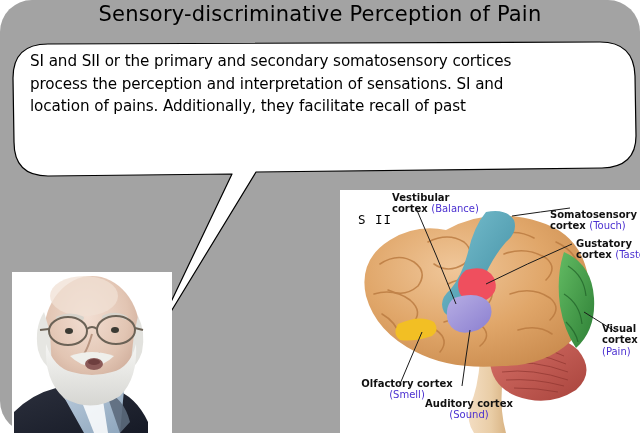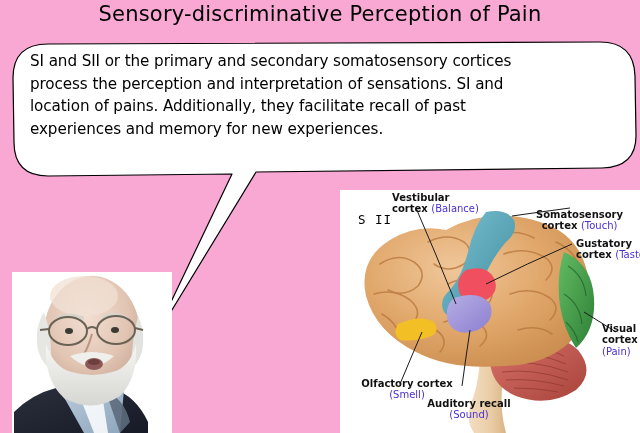--- a/index.html
+++ b/index.html
@@ -3,21 +3,21 @@
 <meta charset="utf-8">
 <style>
   html,body{margin:0;padding:0;}
   body{
     width:640px;height:433px;
     background:#ffffff;
     font-family:"DejaVu Sans", sans-serif;
     overflow:hidden;
     position:relative;
   }
-  #slide{position:absolute;left:0;top:0;width:640px;height:433px;background:#f9a8d4;}
+  #slide{position:absolute;left:0;top:0;width:640px;height:433px;background:#a3a3a3;border-radius:32px;}
 
   
   #title{
     position:absolute;left:0;top:2px;width:640px;
     text-align:center;
     font-family:"DejaVu Sans", sans-serif;
     font-size:21px;
     font-weight:400;
     color:#000;
     letter-spacing:0.2px;
@@ -92,21 +92,20 @@
         Q 14 176 14 142
         L 13 78
         Q 13 44 48 44
         Z" fill="#ffffff" stroke="#000000" stroke-width="1.2" stroke-linejoin="round"></path>
     </svg>
 
     <div id="balloon-text">
       <p>SI and SII or the primary and secondary somatosensory cortices</p>
       <p>process the perception and interpretation of sensations.  SI and</p>
       <p>location of pains.  Additionally, they facilitate recall of past</p>
-      <p>experiences and memory for new experiences.</p>
     </div>
   </div>
 
   <div id="photo">
     <svg width="160" height="161" viewBox="0 0 160 161">
       <defs>
         <radialGradient id="skin" cx="45%" cy="35%" r="70%">
           <stop offset="0%" stop-color="#f2ded2"></stop>
           <stop offset="60%" stop-color="#e2c5b3"></stop>
           <stop offset="100%" stop-color="#c8a492"></stop>
@@ -266,21 +265,21 @@
       </g>
     </svg>
 
     <div class="sroman" style="left:18px;top:22px;">S II</div>
 
     <div class="lbl" style="left:52px;top:2px;">
       <div>Vestibular</div>
       <div><span>cortex</span> <span class="paren">(Balance)</span></div>
     </div>
 
-    <div class="lbl" style="left:196px;top:19px;text-align:center;">
+    <div class="lbl" style="left:210px;top:19px;">
       <div>Somatosensory</div>
       <div><span>cortex</span> <span class="paren">(Touch)</span></div>
     </div>
 
     <div class="lbl" style="left:236px;top:48px;">
       <div>Gustatory</div>
       <div><span>cortex</span> <span class="paren">(Taste)</span></div>
     </div>
 
     <div class="lbl" style="left:262px;top:133px;">
@@ -288,18 +287,18 @@
       <div>cortex</div>
       <div class="paren">(Pain)</div>
     </div>
 
     <div class="lbl center" style="left:12px;top:188px;width:110px;">
       <div>Olfactory cortex</div>
       <div class="paren">(Smell)</div>
     </div>
 
     <div class="lbl center" style="left:74px;top:208px;width:110px;">
-      <div>Auditory recall</div>
+      <div>Auditory cortex</div>
       <div class="paren">(Sound)</div>
     </div>
   </div>
 
 </div>
 
 </body></html>

